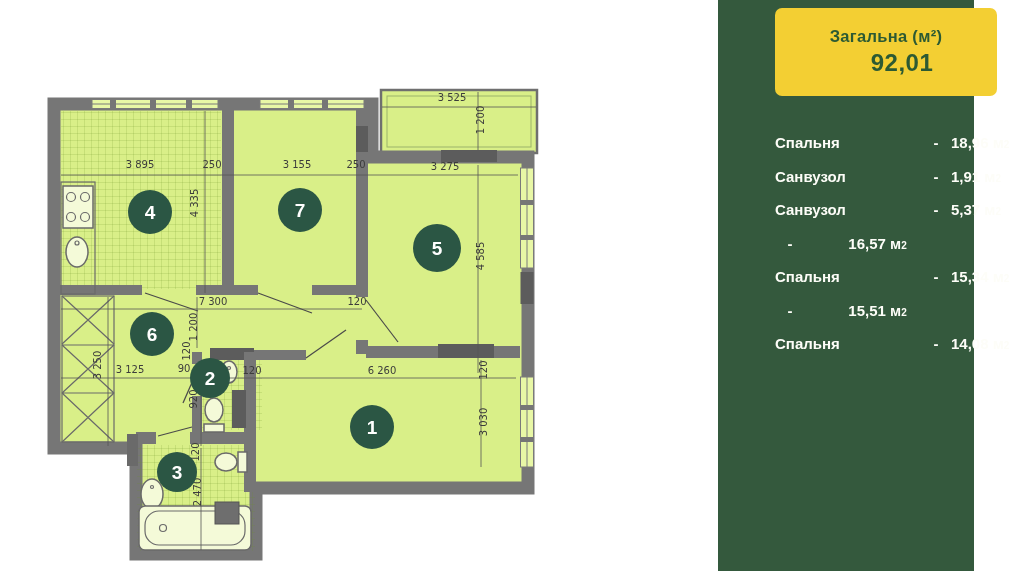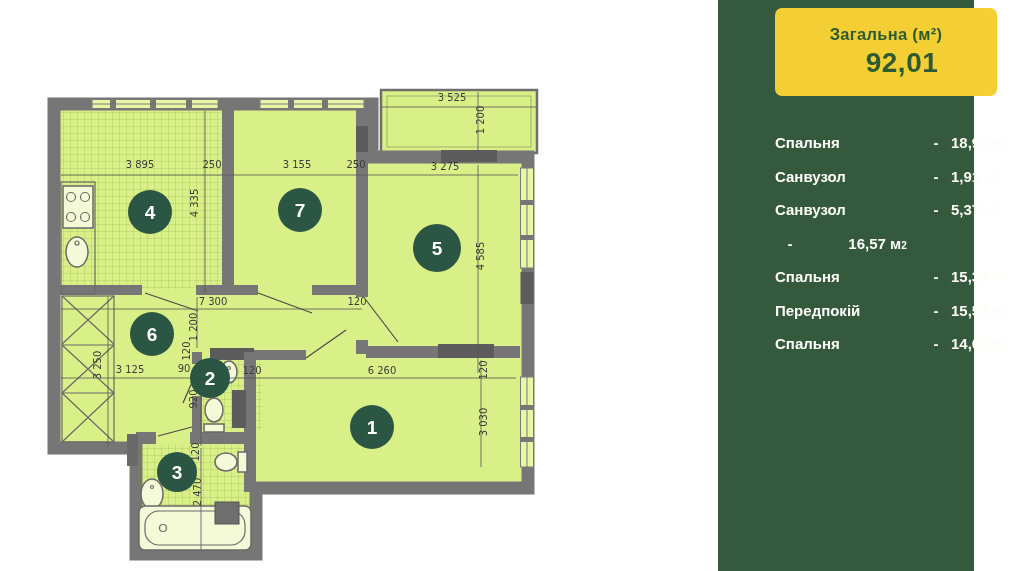--- a/index.html
+++ b/index.html
@@ -20,21 +20,21 @@
   svg .room-fill{fill:var(--room);stroke:var(--wall);stroke-width:13;stroke-linejoin:miter;}
   svg .fix{fill:#f4fad8;stroke:#6a6a6a;stroke-width:1.5;}
   svg .fix-line{fill:none;stroke:#6a6a6a;stroke-width:1.2;}
   svg .door{stroke:#4a4a4a;stroke-width:1.2;}
   svg .dimline{stroke:#555;stroke-width:0.8;}
   .panel{position:absolute;left:718px;top:0;width:256px;height:571px;background:var(--panel-bg);}
   .total-card{position:absolute;left:57px;top:8px;width:222px;height:88px;border-radius:7px;
       background:var(--card-bg);display:flex;flex-direction:column;align-items:center;
       justify-content:center;gap:3px;}
   .total-label{font-size:16.5px;font-weight:bold;color:var(--card-text);letter-spacing:.3px;}
-  .total-value{font-size:28px;font-weight:bold;color:var(--card-text);letter-spacing:.5px;margin-left:32px;}
+  .total-value{font-size:24px;font-weight:bold;color:var(--card-text);letter-spacing:.5px;margin-left:32px;}
   .room-list{position:absolute;left:57px;top:126px;right:24px;}
   .room-row{display:flex;align-items:center;height:33.5px;color:#fdfdf8;font-weight:bold;font-size:15px;}
   .rname{flex:0 0 146px;white-space:nowrap;}
   .rdash{flex:0 0 30px;text-align:center;}
   .rval{flex:1;text-align:center;white-space:nowrap;}
   .unit-sup{font-size:10px;}
 </style>
 </head>
 <body>
 
@@ -249,21 +249,20 @@
       <div class="room-row">
         <span class="rdash">-</span>
         <span class="rval">16,57 м<span class="unit-sup">2</span></span>
       </div>
       <div class="room-row">
         <span class="rname">Спальня</span>
         <span class="rdash">-</span>
         <span class="rval">15,34 м<span class="unit-sup">2</span></span>
       </div>
       <div class="room-row">
-        <span class="rname">Передпокій</span>
         <span class="rdash">-</span>
         <span class="rval">15,51 м<span class="unit-sup">2</span></span>
       </div>
       <div class="room-row">
         <span class="rname">Спальня</span>
         <span class="rdash">-</span>
         <span class="rval">14,08 м<span class="unit-sup">2</span></span>
       </div>
     </div>
 </div>

